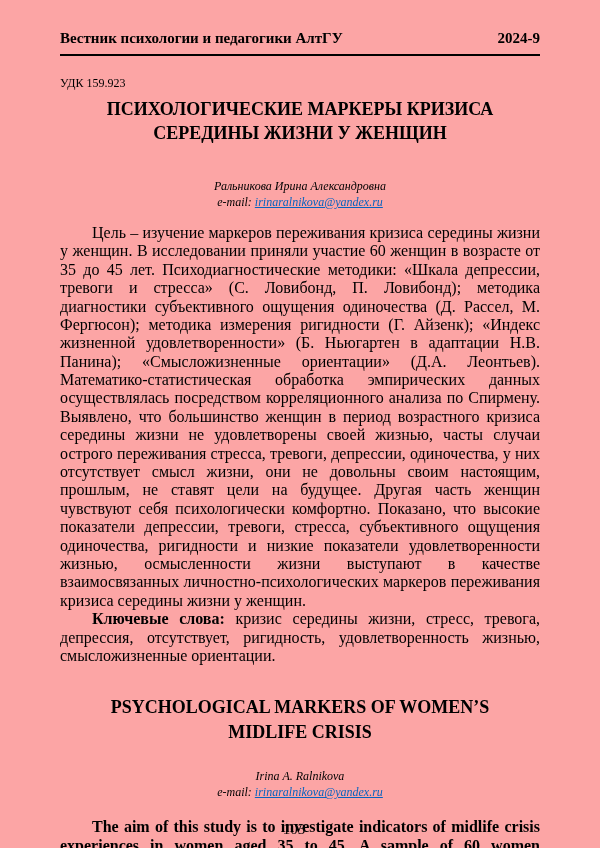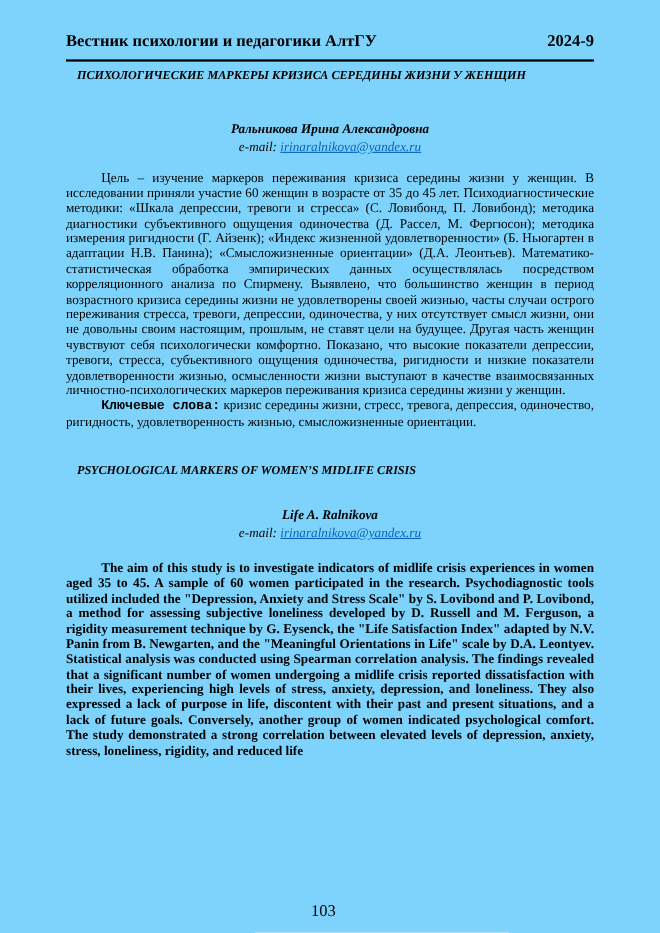--- a/index.html
+++ b/index.html
@@ -2,76 +2,75 @@
 <html><head>
 <meta charset="utf-8">
 <style>
   html, body { margin: 0; padding: 0; background: #ffffff; }
   .page {
     position: relative;
     width: 600px;
     height: 848px;
     box-sizing: border-box;
     padding: 30px 60px 12px 60px;
-    background: #7dd3fc;
+    background: #fca5a5;
     color: #000000;
     font-family: "Liberation Serif", serif;
     overflow: hidden;
   }
   .journal-header {
     display: flex;
     justify-content: space-between;
     align-items: baseline;
     font-weight: bold;
     font-size: 15px;
     padding-bottom: 7px;
     border-bottom: 2.5px solid #000;
   }
   .udc {
     margin-top: 20px;
     font-size: 12px;
   }
   .article-title {
     margin-top: 6px;
-    text-align: left;
+    text-align: center;
     font-weight: bold;
-    font-size: 11px;
+    font-size: 18px;
     line-height: 1.35;
     padding: 0 10px;
-    font-style: italic;
   }
   .author-block {
     margin-top: 32px;
     text-align: center;
     font-style: italic;
     font-size: 12px;
     line-height: 1.35;
   }
   .author-name {
-    font-weight: bold;
+    font-weight: normal;
   }
   .email-link {
     color: #0563C1;
     text-decoration: underline;
     font-style: italic;
   }
   .abstract {
     margin-top: 14px;
-    font-size: 12px;
+    font-size: 16px;
     line-height: 1.15;
     text-align: justify;
   }
   .abstract p {
     margin: 0;
     text-indent: 32px;
   }
   .keywords {
     margin-top: 0;
   }
-  .bold { font-weight: bold; font-family: Liberation Mono, monospace; }
+  .bold { font-weight: bold; }
   .title-en {
     margin-top: 30px;
   }
   .author-block-en {
     margin-top: 24px;
   }
   .abstract-en {
     margin-top: 18px;
     font-weight: bold;
   }
@@ -88,41 +87,42 @@
 </head>
 <body>
 
 <div class="page">
 
   <div class="journal-header">
     <span>Вестник психологии и педагогики АлтГУ</span>
     <span>2024-9</span>
   </div>
 
+  <div class="udc">УДК 159.923</div>
 
   <div class="article-title">ПСИХОЛОГИЧЕСКИЕ МАРКЕРЫ КРИЗИСА СЕРЕДИНЫ ЖИЗНИ У ЖЕНЩИН</div>
 
   <div class="author-block">
     <div class="author-name">Ральникова Ирина Александровна</div>
     <div>
       <span>e-mail: </span><a class="email-link">irinaralnikova@yandex.ru</a>
     </div>
   </div>
 
   <div class="abstract">
     <p>Цель – изучение маркеров переживания кризиса середины жизни у женщин. В исследовании приняли участие 60 женщин в возрасте от 35 до 45 лет. Психодиагностические методики: «Шкала депрессии, тревоги и стресса» (С. Ловибонд,  П. Ловибонд); методика диагностики субъективного ощущения одиночества (Д. Рассел, М. Фергюсон); методика измерения ригидности (Г. Айзенк); «Индекс жизненной удовлетворенности» (Б. Ньюгартен в адаптации Н.В. Панина); «Смысложизненные ориентации» (Д.А. Леонтьев). Математико-статистическая обработка эмпирических данных осуществлялась посредством корреляционного анализа по Спирмену. Выявлено, что большинство женщин в период возрастного кризиса середины жизни не удовлетворены своей жизнью, часты случаи острого переживания стресса, тревоги, депрессии, одиночества, у них отсутствует смысл жизни, они не довольны своим настоящим, прошлым, не ставят цели на будущее. Другая часть женщин чувствуют себя психологически комфортно. Показано, что высокие показатели депрессии, тревоги, стресса, субъективного ощущения одиночества, ригидности и низкие показатели удовлетворенности жизнью, осмысленности жизни выступают в качестве взаимосвязанных личностно-психологических маркеров переживания кризиса середины жизни у женщин.</p>
     <p class="keywords">
-      <span class="bold">Ключевые слова:</span><span> кризис середины жизни, стресс, тревога, депрессия, одиночество, ригидность, удовлетворенность жизнью, смысложизненные ориентации.</span>
+      <span class="bold">Ключевые слова:</span><span> кризис середины жизни, стресс, тревога, депрессия, отсутствует, ригидность, удовлетворенность жизнью, смысложизненные ориентации.</span>
     </p>
   </div>
 
   <div class="article-title title-en">PSYCHOLOGICAL MARKERS OF WOMEN’S MIDLIFE CRISIS</div>
 
   <div class="author-block author-block-en">
-    <div class="author-name">Life A. Ralnikova</div>
+    <div class="author-name">Irina A. Ralnikova</div>
     <div>
       <span>e-mail: </span><a class="email-link">irinaralnikova@yandex.ru</a>
     </div>
   </div>
 
   <div class="abstract abstract-en">
     <p>The aim of this study is to investigate indicators of midlife crisis experiences in women aged 35 to 45. A sample of 60 women participated in the research. Psychodiagnostic tools utilized included the "Depression, Anxiety and Stress Scale" by S. Lovibond and P. Lovibond, a method for assessing subjective loneliness developed by D. Russell and M. Ferguson, a rigidity measurement technique by G. Eysenck, the "Life Satisfaction Index" adapted by N.V. Panin from B. Newgarten, and the "Meaningful Orientations in Life" scale by D.A. Leontyev. Statistical analysis was conducted using Spearman correlation analysis. The findings revealed that a significant number of women undergoing a midlife crisis reported dissatisfaction with their lives, experiencing high levels of stress, anxiety, depression, and loneliness. They also expressed a lack of purpose in life, discontent with their past and present situations, and a lack of future goals. Conversely, another group of women indicated psychological comfort. The study demonstrated a strong correlation between elevated levels of depression, anxiety, stress, loneliness, rigidity, and reduced life</p>
   </div>
 
   <div class="page-number">103</div>

